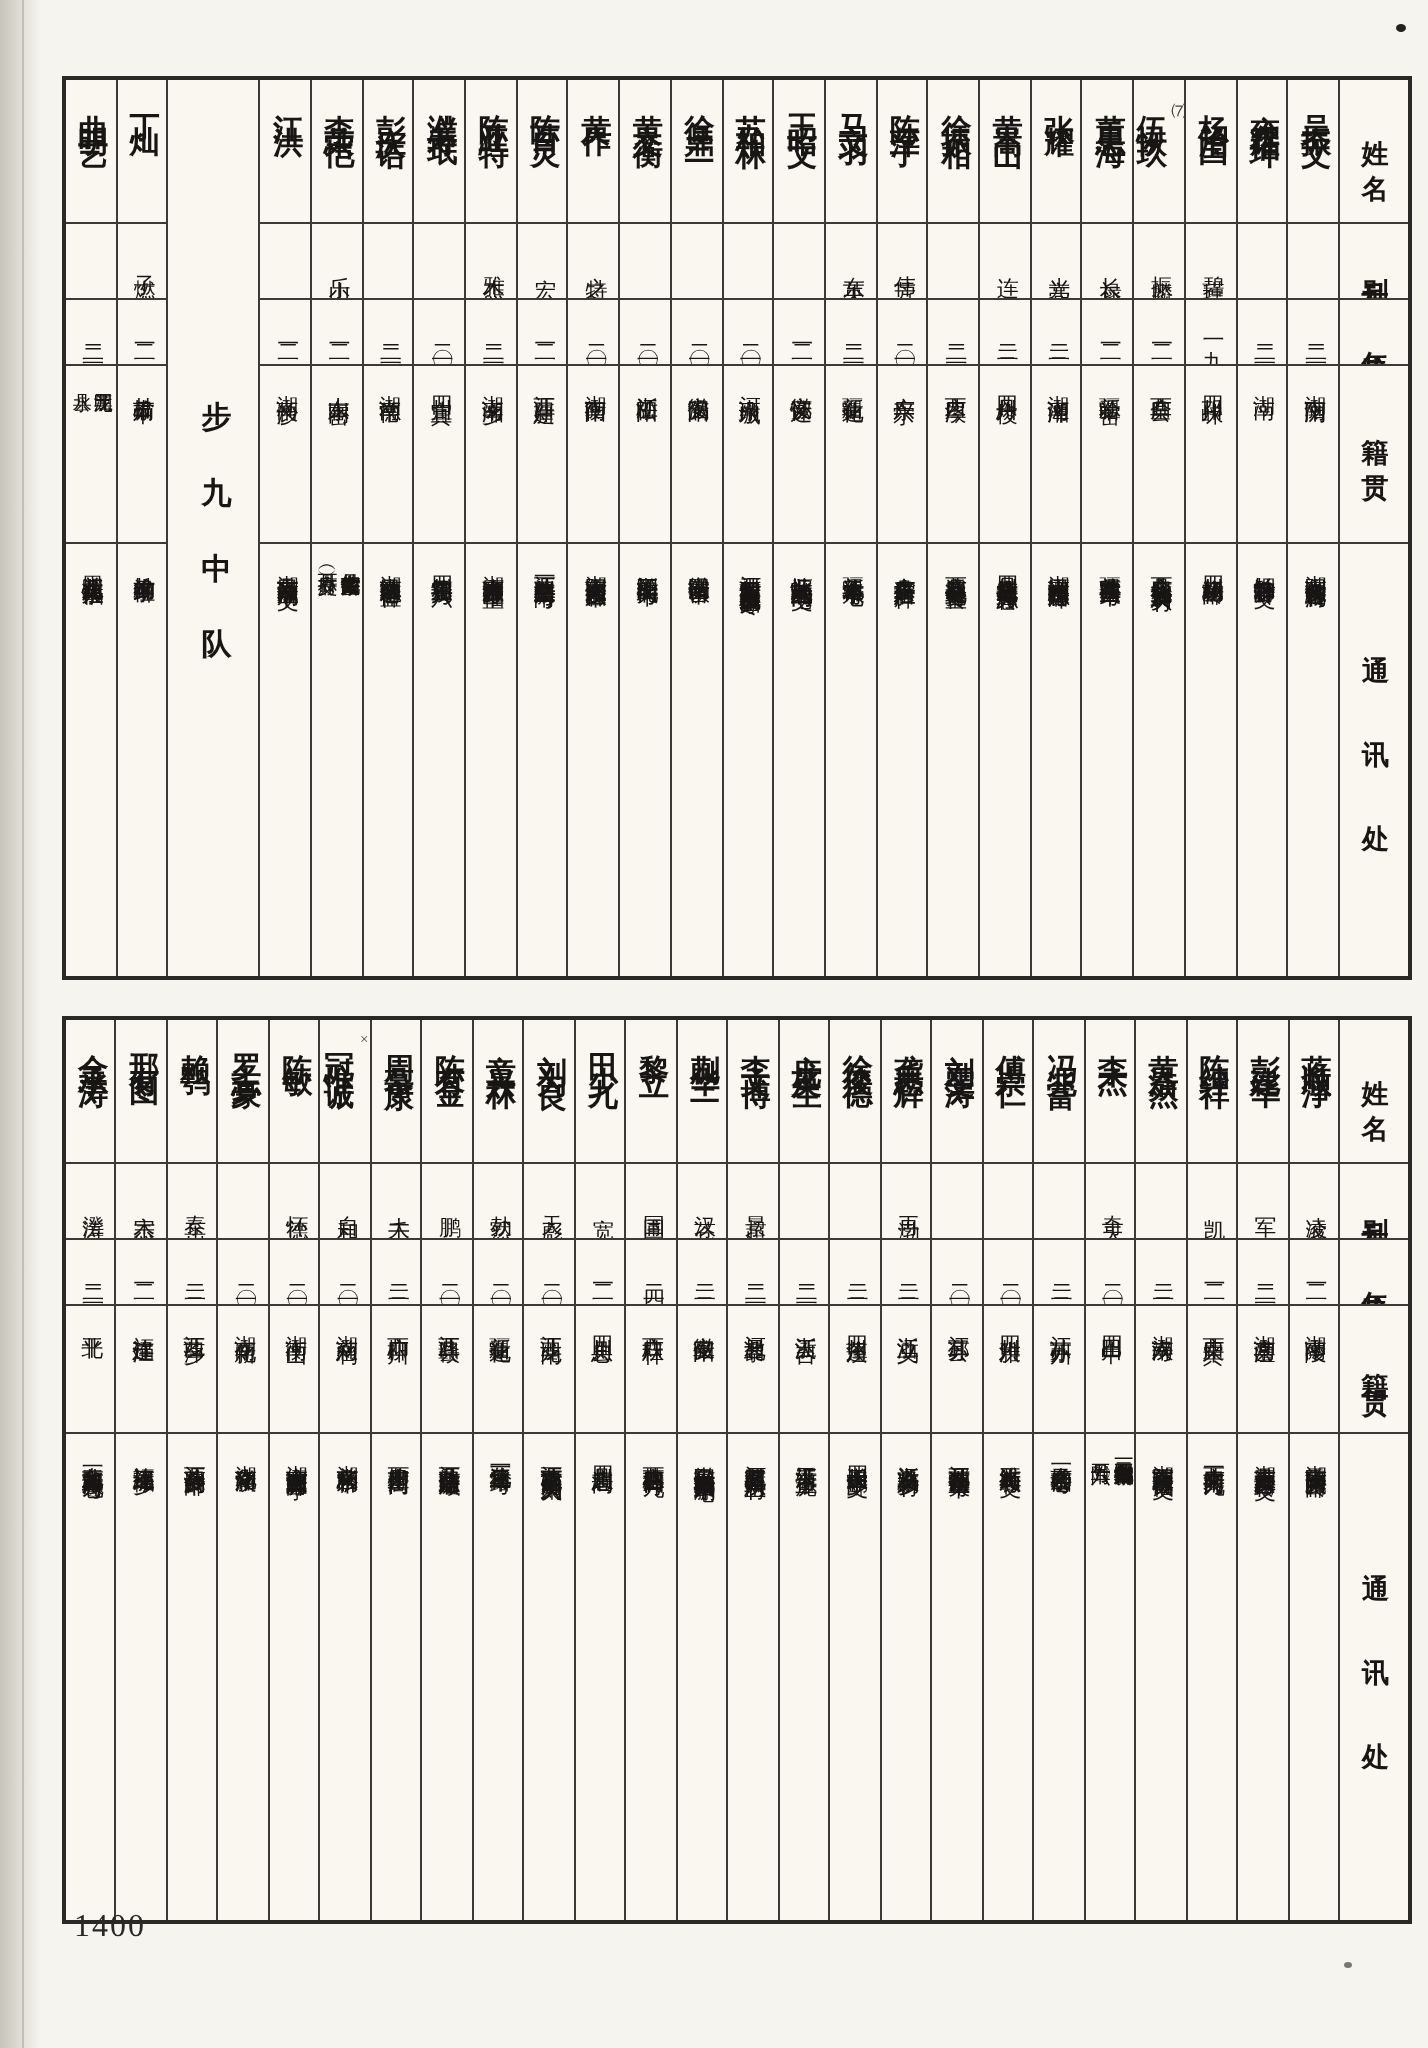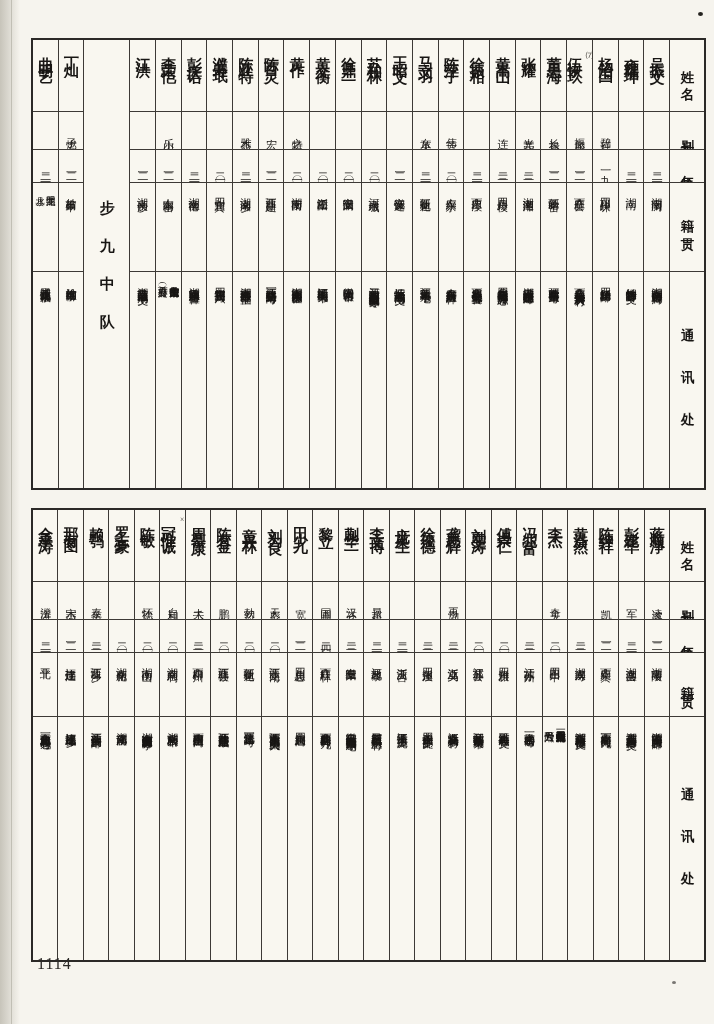--- a/index.html
+++ b/index.html
@@ -944,14 +944,14 @@
         </div>
         <div class="cell r-native">
           <span>北平</span>
         </div>
         <div class="cell r-addr">
           <span>台北市和平西路一段九巷二〇号</span>
         </div>
       </div>
     </div>
 
-  <div class="page-number">1114</div>
+  <div class="page-number">1400</div>
 </div>
 
 </body></html>

